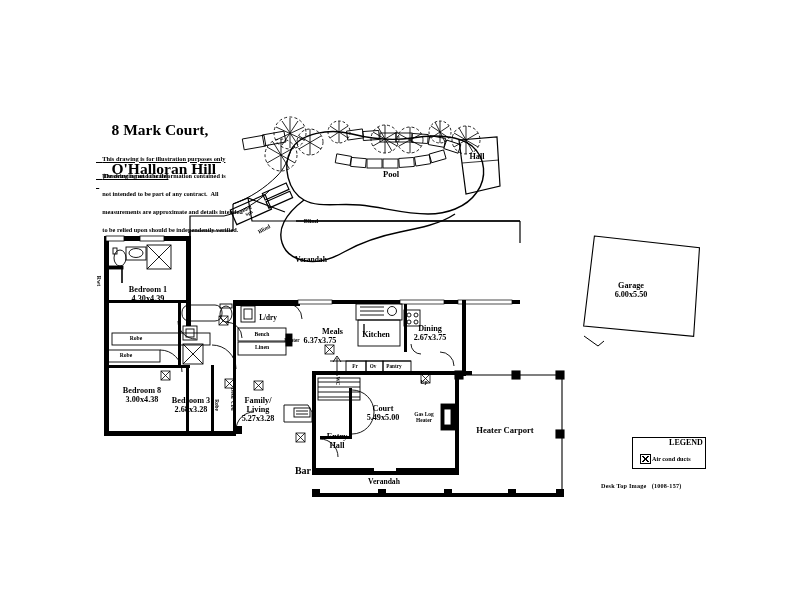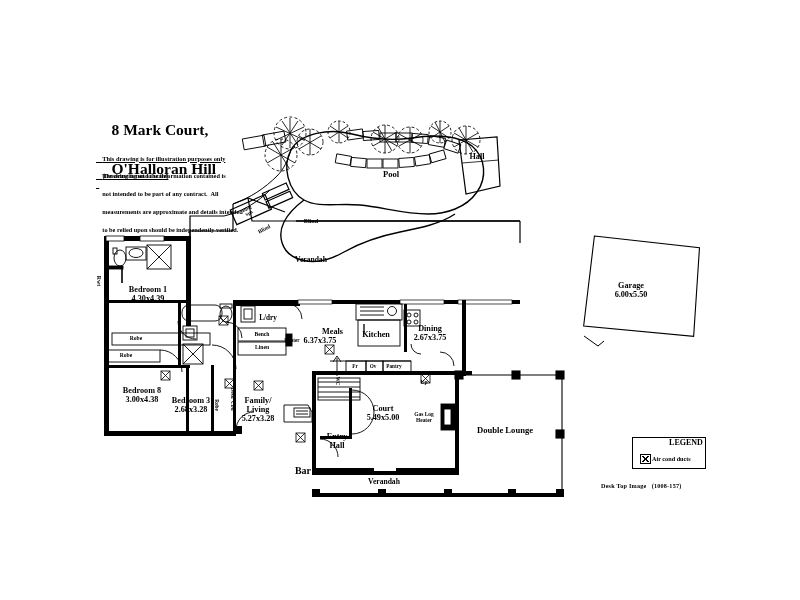--- a/index.html
+++ b/index.html
@@ -329,21 +329,21 @@
     <div class="txt rm" style="left: 142px; top: 386px; transform: translateX(-50%);"><span style="white-space: pre-line;">Bedroom 8</span><br><span>3.00x4.38</span></div>
     <div class="txt rm" style="left: 191px; top: 396px; transform: translateX(-50%);"><span style="white-space: pre-line;">Bedroom 3</span><br><span>2.68x3.28</span></div>
     <div class="txt rm" style="left: 258px; top: 396px; transform: translateX(-50%);"><span style="white-space: pre-line;">Family/
 Living</span><br><span>5.27x3.28</span></div>
     <div class="txt rm" style="left: 320px; top: 327px; transform: translateX(-50%);"><span style="white-space: pre-line; padding-left: 25px;">Meals</span><br><span>6.37x3.75</span></div>
     <div class="txt rm" style="left: 376px; top: 330px; transform: translateX(-50%);"><span style="white-space: pre-line; margin-top: 16px;">Kitchen</span></div>
     <div class="txt rm" style="left: 430px; top: 324px; transform: translateX(-50%);"><span style="white-space: pre-line;">Dining</span><br><span>2.67x3.75</span></div>
     <div class="txt rm" style="left: 383px; top: 404px; transform: translateX(-50%);"><span style="white-space: pre-line;">Court</span><br><span>5.49x5.00</span></div>
     <div class="txt rm" style="left: 337px; top: 432px; transform: translateX(-50%);"><span style="white-space: pre-line;">Entry
 Hall</span></div>
-    <div class="txt rm big" style="left: 505px; top: 426px; transform: translateX(-50%);"><span style="white-space: pre-line;">Double Lounge</span></div>
+    <div class="txt rm big" style="left: 505px; top: 426px; transform: translateX(-50%);"><span style="white-space: pre-line;">Heater Carport</span></div>
     <div class="txt rm" style="left: 631px; top: 281px; transform: translateX(-50%);"><span style="white-space: pre-line;">Garage</span><br><span>6.00x5.50</span></div>
     <div class="txt rm big" style="left: 391px; top: 170px; transform: translateX(-50%);"><span style="white-space: pre-line;">Pool</span></div>
     <div class="txt rm" style="left: 477px; top: 152px; transform: translateX(-50%);"><span style="white-space: pre-line;">Hall</span></div>
   </div>
 <div id="small-labels">
     <div class="txt" style="left: 311px; top: 260px; font-size: 7.6px; font-weight: bold; text-align: center; white-space: pre-line; line-height: 1.1; transform: translate(-50%, -50%) rotate(0deg);">Verandah</div>
     <div class="txt" style="left: 384px; top: 482px; font-size: 7.6px; font-weight: bold; text-align: center; white-space: pre-line; line-height: 1.1; transform: translate(-50%, -50%) rotate(0deg);">Verandah</div>
     <div class="txt" style="left: 268px; top: 319px; font-size: 7.2px; font-weight: bold; text-align: center; white-space: pre-line; line-height: 1.1; transform: translate(-50%, -50%) rotate(0deg);">L/dry</div>
     <div class="txt" style="left: 262px; top: 334px; font-size: 5.6px; font-weight: bold; text-align: center; white-space: pre-line; line-height: 1.1; transform: translate(-50%, -50%) rotate(0deg);">Bench</div>
     <div class="txt" style="left: 262px; top: 347px; font-size: 5.6px; font-weight: bold; text-align: center; white-space: pre-line; line-height: 1.1; transform: translate(-50%, -50%) rotate(0deg);">Linen</div>

